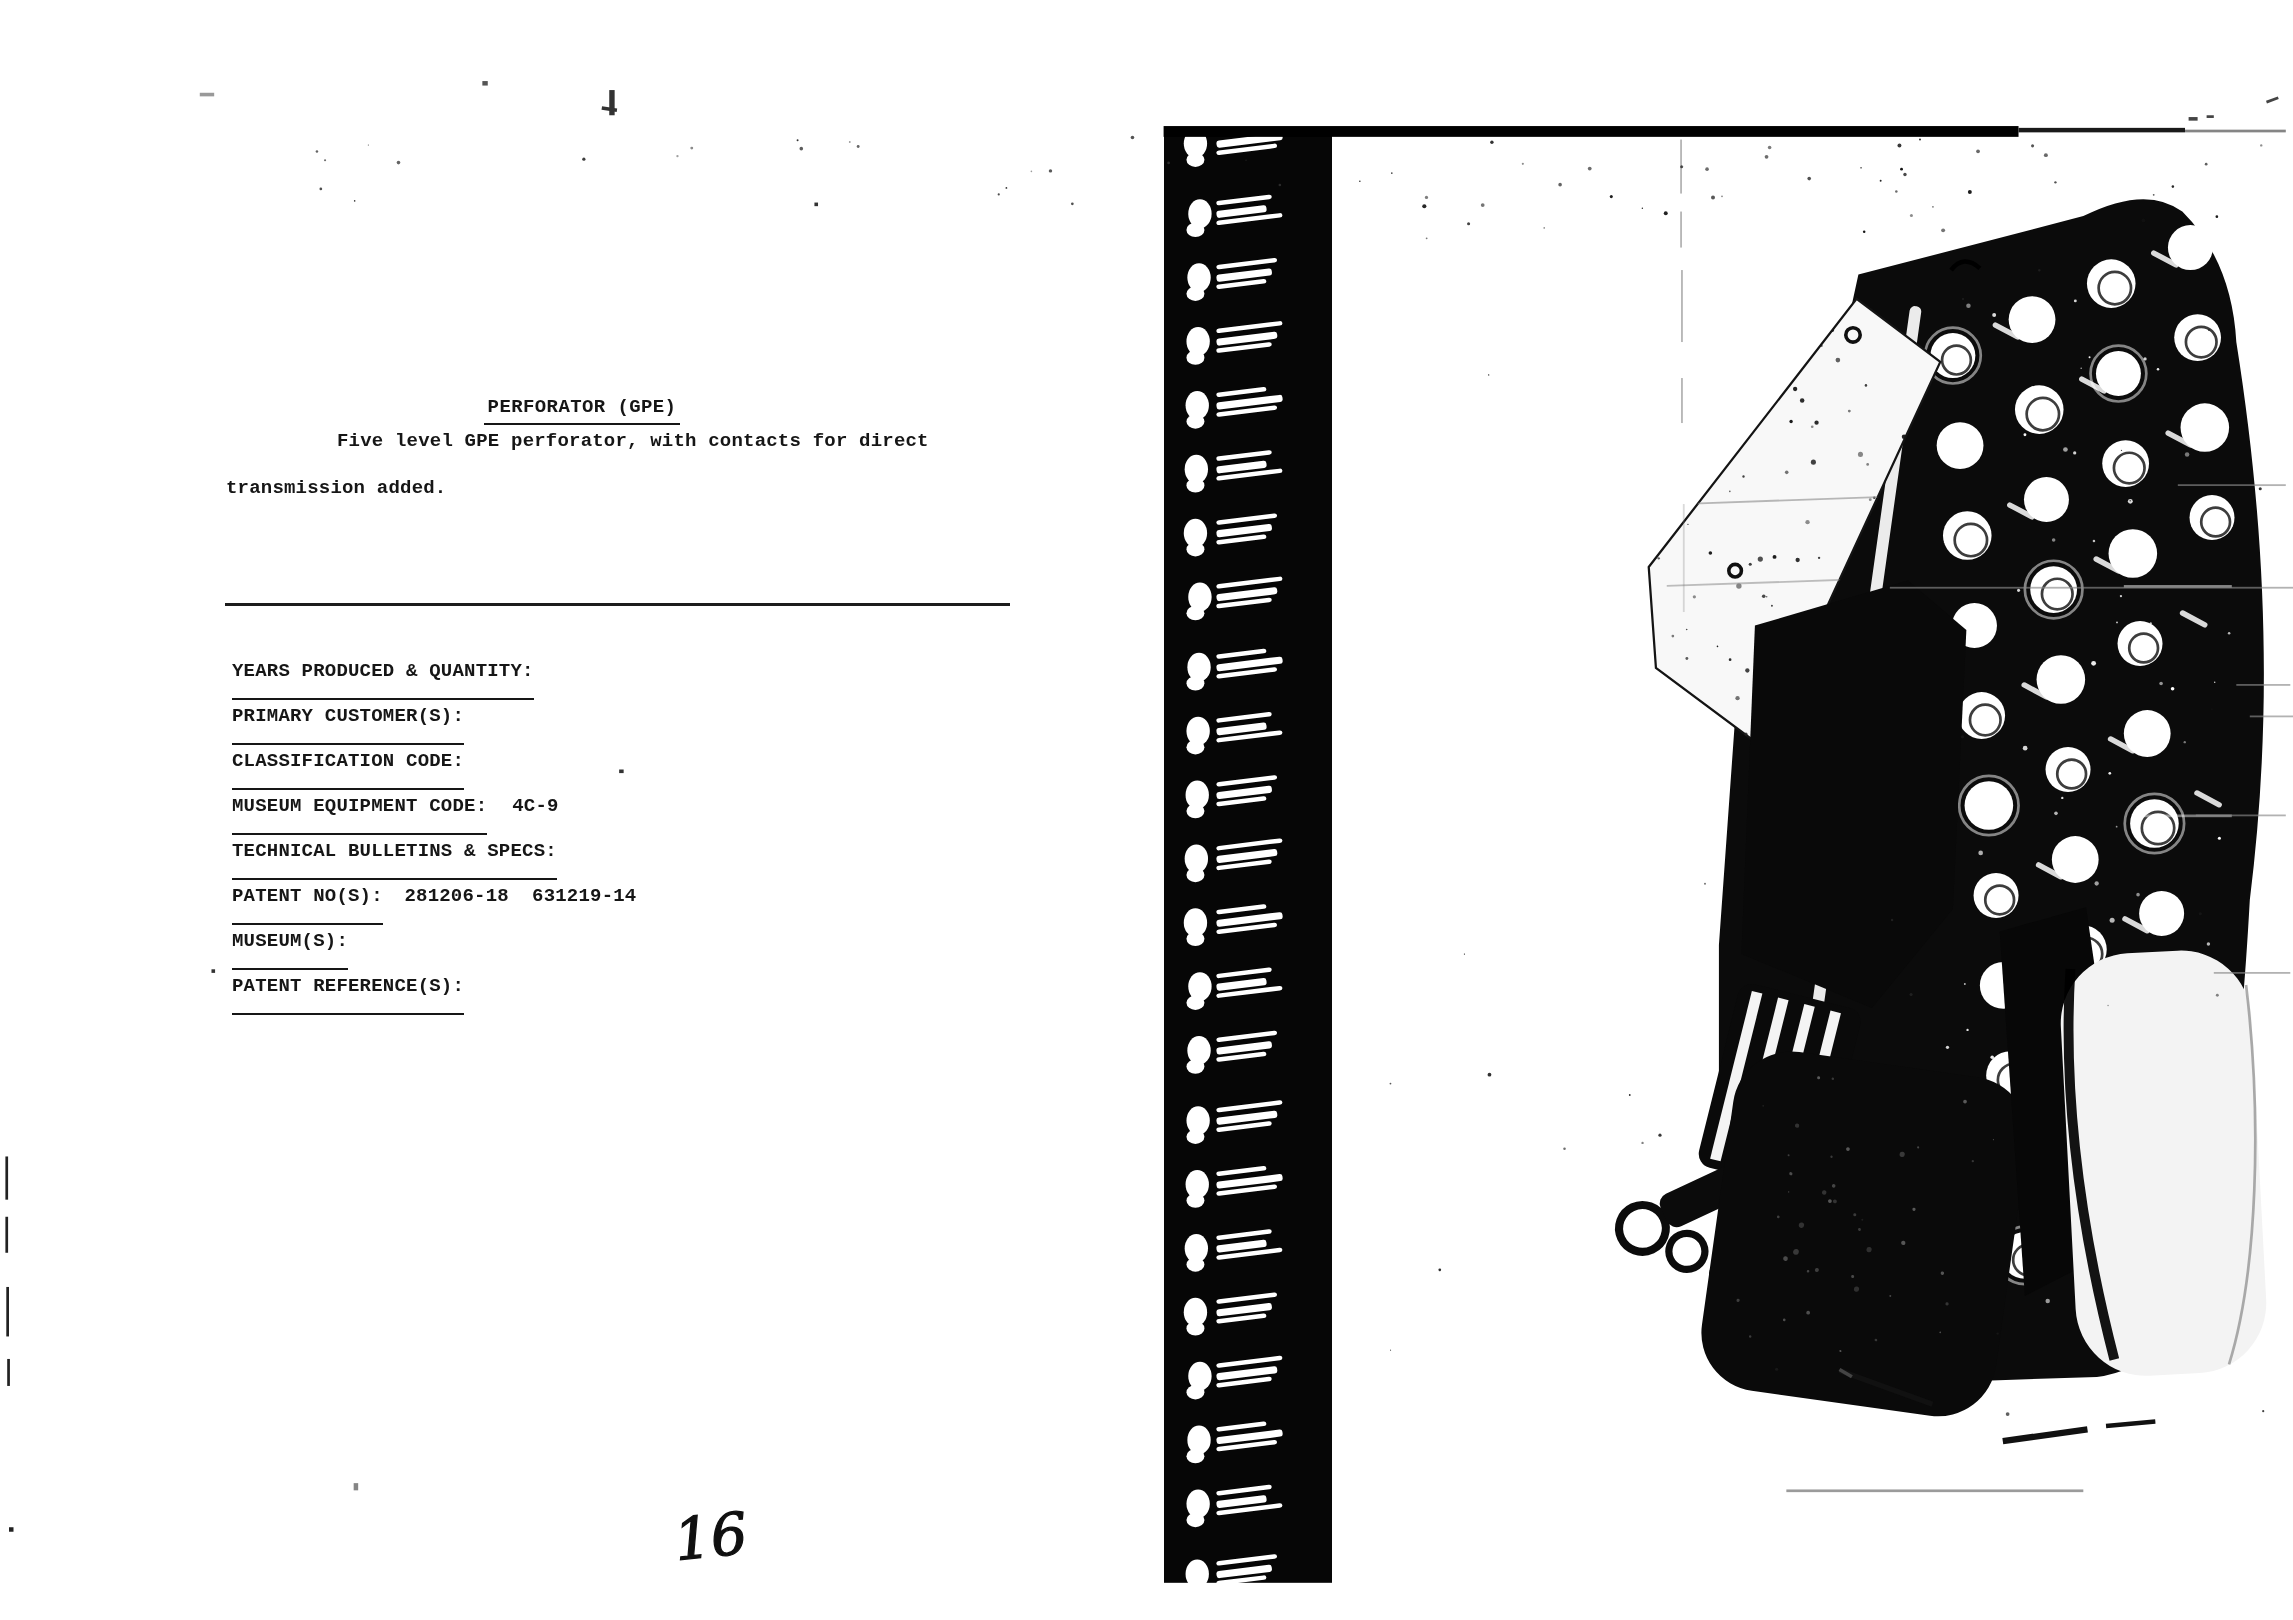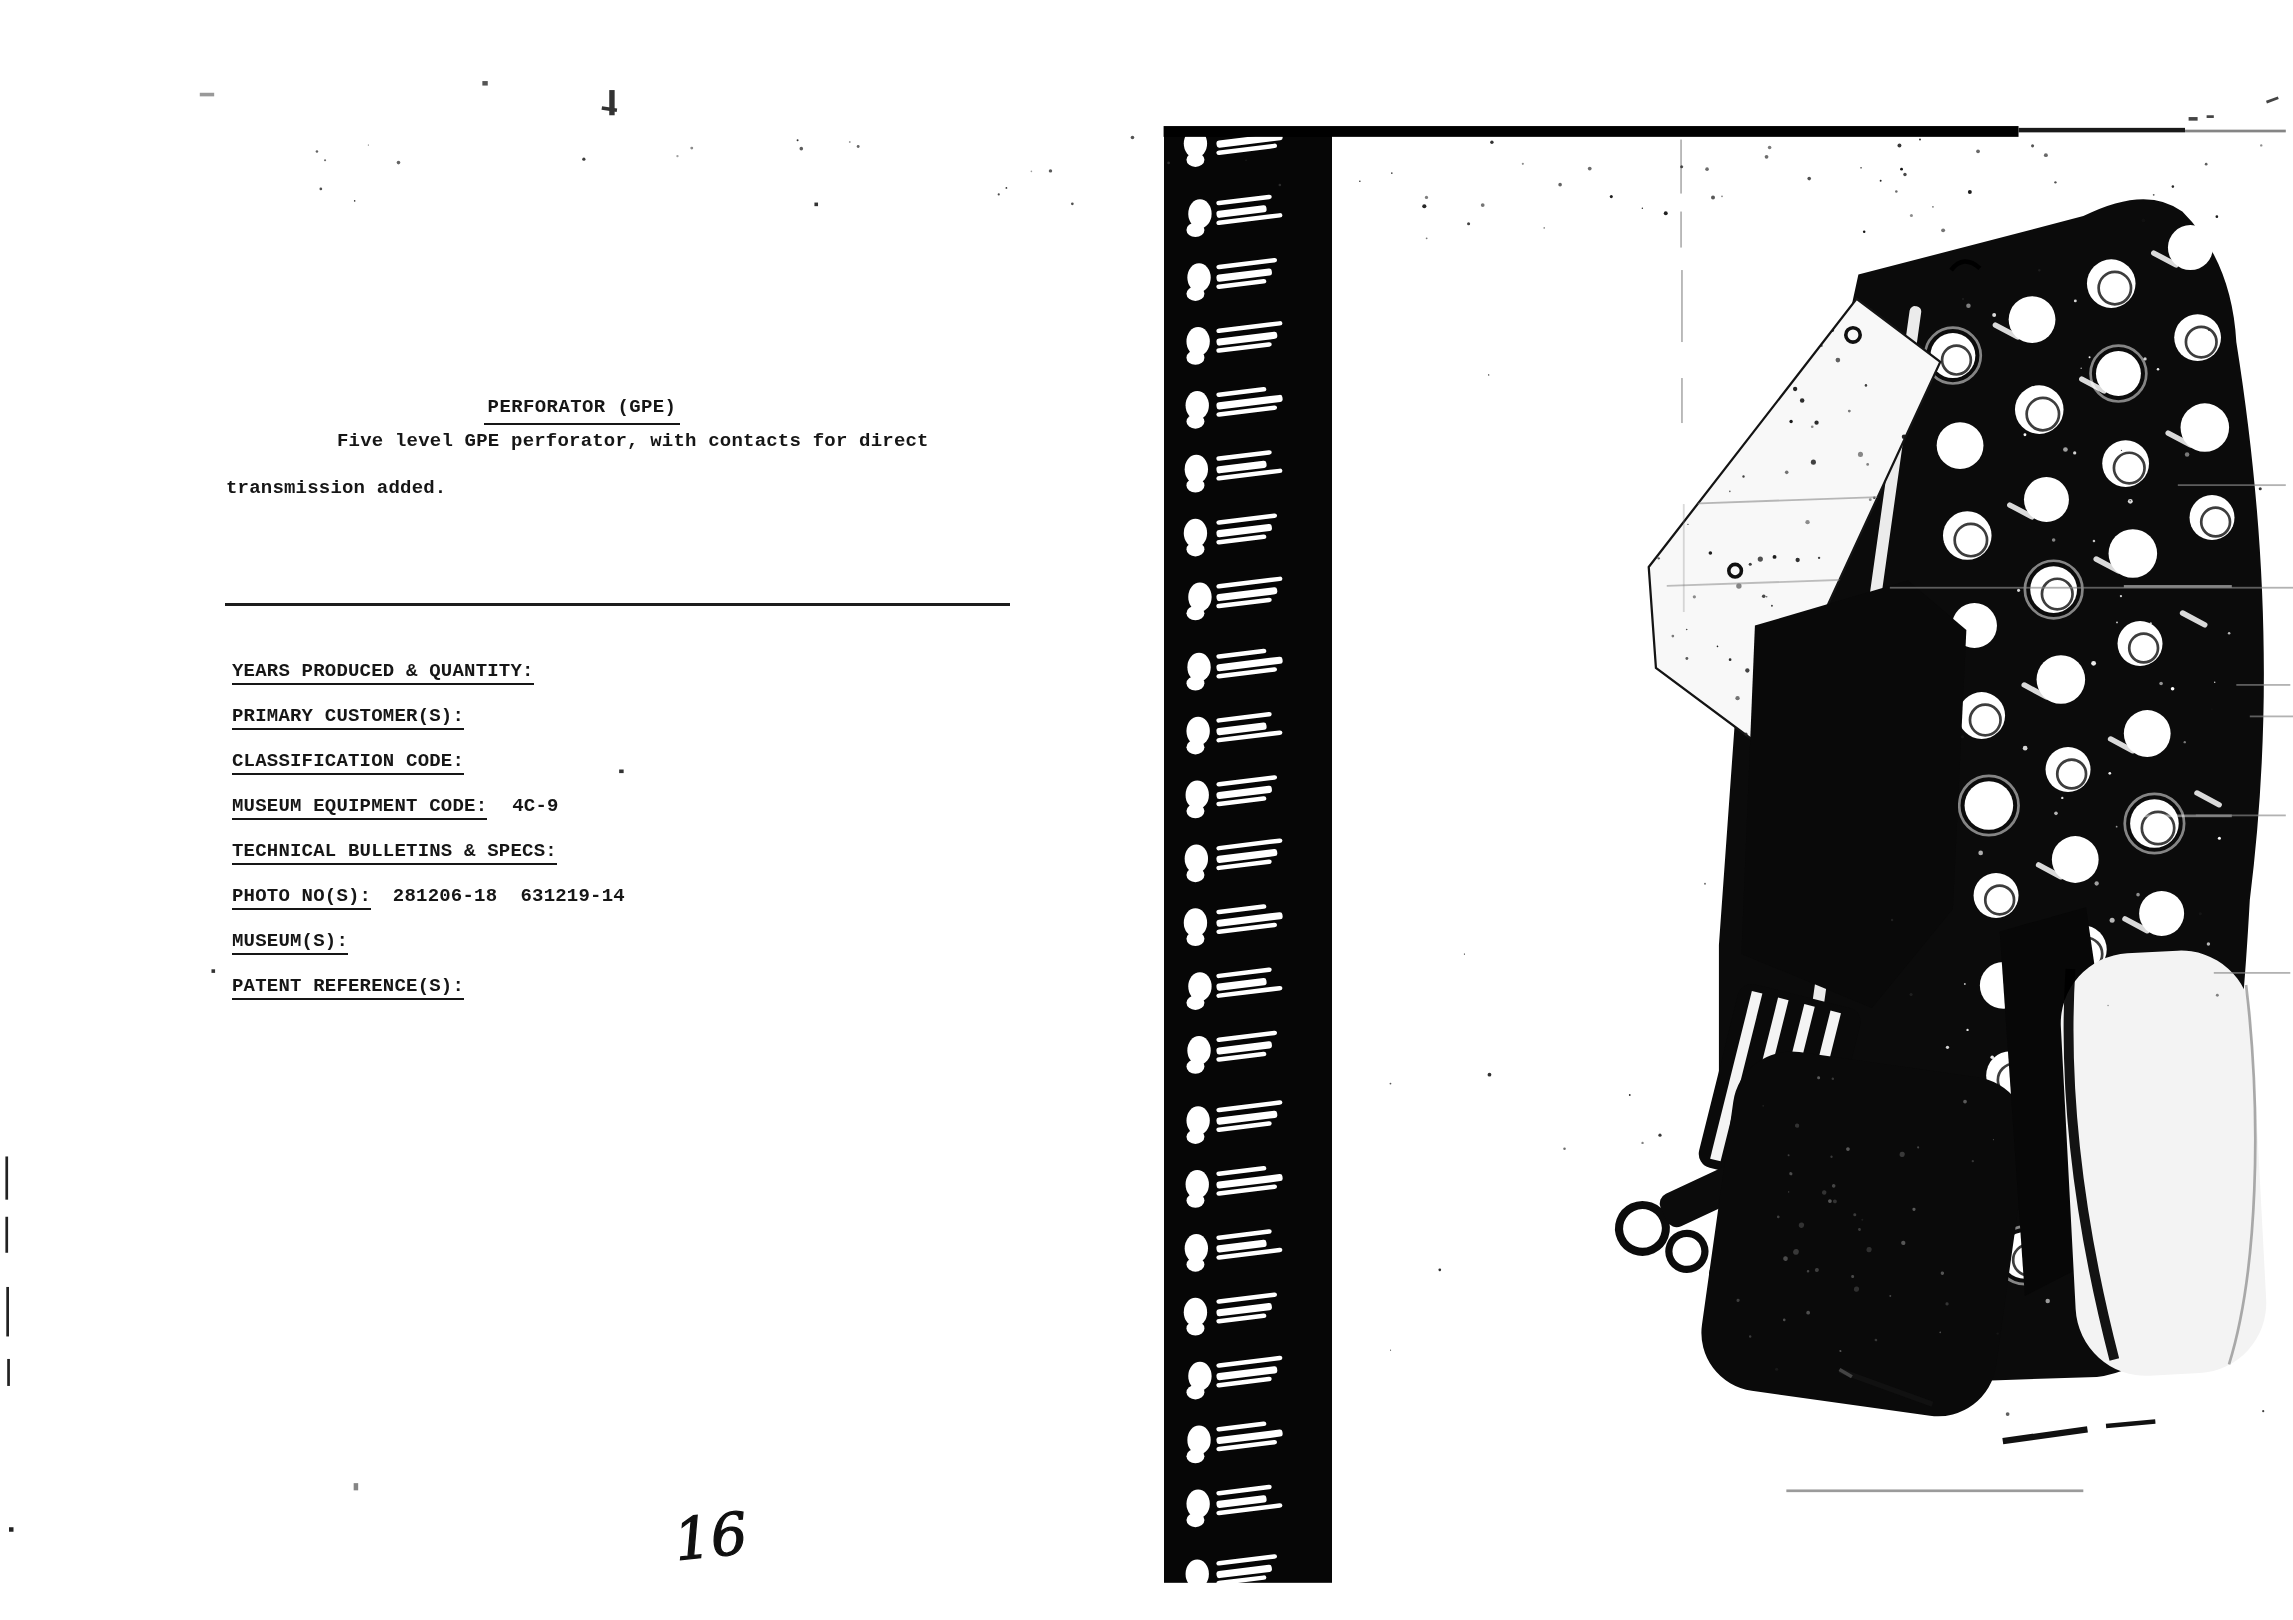--- a/index.html
+++ b/index.html
@@ -7,21 +7,21 @@
        font-family:"Liberation Mono","DejaVu Sans Mono",monospace;color:#161616;}
   .abs{position:absolute;}
   
   #doc-title{left:484px;top:355px;font-size:19px;font-weight:bold;letter-spacing:0.4px;margin-top:41px;}
   #doc-title .u{display:inline-block;border-bottom:2.7px solid #161616;padding:0 3.6px 5.4px 3.6px;}
   #doc-desc{left:226px;top:418px;width:797px;font-size:19px;font-weight:bold;
             line-height:47px;text-indent:111px;letter-spacing:0.2px;}
   #rule{left:225px;top:603px;width:785px;height:2.7px;background:#1c1c1c;}
   #fields{left:232px;top:660px;font-size:19px;font-weight:bold;letter-spacing:0.2px;}
   .field-row{height:45px;white-space:pre;}
-  .field-label{display:inline-block;border-bottom:2.7px solid #161616;padding-bottom:1px;}
+  .field-label{display:inline-block;border-bottom:2.7px solid #161616;padding-bottom:16px;}
   .field-value{margin-left:25px;white-space:pre;}
   .field-value.photo-gap{margin-left:21.6px;}
   
   #binding{left:1164px;top:128px;}
   
   #photo{left:1332px;top:0;}
   #misc{left:0;top:0;pointer-events:none;}
   #pagenum{left:668px;top:1498px;}
   #pagenum text{font-family:"DejaVu Serif","Liberation Serif",serif;
                 font-style:italic;font-size:64px;fill:#101010;stroke:#101010;stroke-width:1.4;}
@@ -36,21 +36,21 @@
 <div class="abs" id="doc-desc">Five level GPE perforator, with contacts for direct transmission added.</div>
 
 <div class="abs" id="rule"></div>
 
 <div class="abs" id="fields">
   <div class="field-row"><span class="field-label">YEARS PRODUCED &amp; QUANTITY:</span><span class="field-value"></span></div>
   <div class="field-row"><span class="field-label">PRIMARY CUSTOMER(S):</span><span class="field-value"></span></div>
   <div class="field-row"><span class="field-label">CLASSIFICATION CODE:</span><span class="field-value"></span></div>
   <div class="field-row"><span class="field-label">MUSEUM EQUIPMENT CODE:</span><span class="field-value">4C-9</span></div>
   <div class="field-row"><span class="field-label">TECHNICAL BULLETINS &amp; SPECS:</span><span class="field-value"></span></div>
-  <div class="field-row"><span class="field-label">PHOTO NO(S):</span><span class="field-value photo-gap">281206-18  631219-14</span></div>
+  <div class="field-row"><span class="field-label">PATENT NO(S):</span><span class="field-value photo-gap">281206-18  631219-14</span></div>
   <div class="field-row"><span class="field-label">MUSEUM(S):</span><span class="field-value"></span></div>
   <div class="field-row"><span class="field-label">PATENT REFERENCE(S):</span><span class="field-value"></span></div>
 </div>
 
 <svg class="abs" id="pagenum" width="108" height="99" viewBox="0 0 120 110">
   <text x="8" y="66" transform="rotate(-6 40 55)">16</text>
 </svg>
 
 <svg class="abs" id="binding" width="168" height="1456" viewBox="0 0 187 1618">
   <rect x="0" y="0" width="187" height="1618" fill="#060606"></rect>

